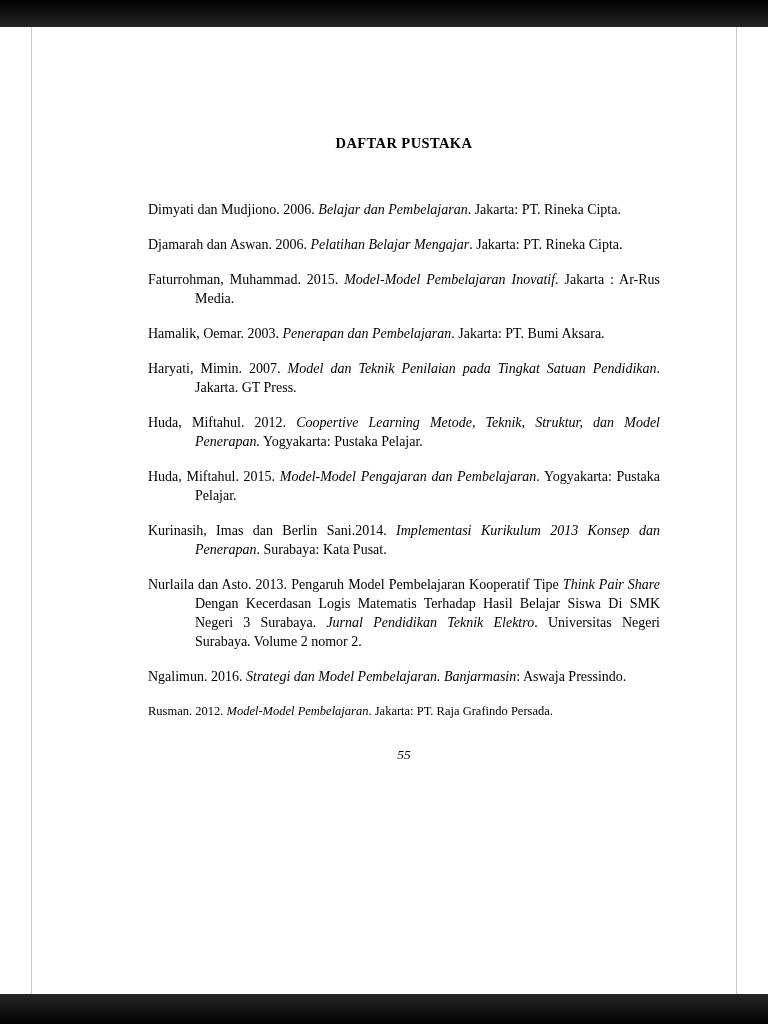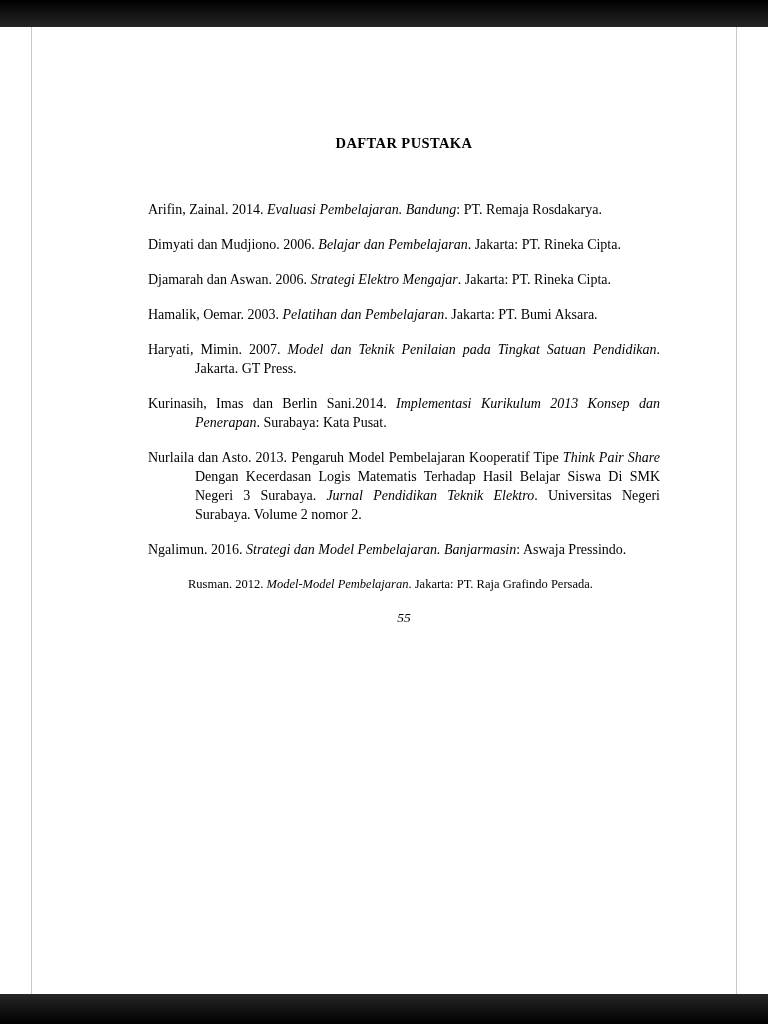--- a/index.html
+++ b/index.html
@@ -44,47 +44,48 @@
   .ref-list .ref {
     font-size: 14px;
     line-height: 19px;
     padding-left: 47px;
     text-indent: -47px;
     text-align: justify;
     margin-bottom: 16px;
   }
   .ref-list .ref:last-child {
     font-size: 12.5px;
-    margin-left: 40px;
   }
   .ref em { font-style: italic; }
   .page-number {
     text-align: center;
     font-size: 13.5px;
-    margin-top: 16px;
+    margin-top: 26px;
     font-style: italic;
   }
 </style>
 </head>
 <body>
 
 <div class="viewer">
   <div class="edge-top"></div>
   <div class="page-edge-left"></div>
   <div class="page-edge-right"></div>
 
   <div class="page">
     <h1 class="title">DAFTAR PUSTAKA</h1>
 
     <div class="ref-list">
-        <p class="ref"><span>Arifin, Zainal. 2014. </span><em>Evaluasi Pembelajaran. Bandung</em><span>: PT. Remaja Rosdakarya.</span></p>
         <p class="ref"><span>Dimyati dan Mudjiono. 2006. </span><em>Belajar dan Pembelajaran</em><span>. Jakarta: PT. Rineka Cipta.</span></p>
-        <p class="ref"><span>Djamarah dan Aswan. 2006. </span><em>Strategi Elektro Mengajar</em><span>. Jakarta: PT. Rineka Cipta.</span></p>
-        <p class="ref"><span>Hamalik, Oemar. 2003. </span><em>Pelatihan dan Pembelajaran</em><span>. Jakarta: PT. Bumi Aksara.</span></p>
+        <p class="ref"><span>Djamarah dan Aswan. 2006. </span><em>Pelatihan Belajar Mengajar</em><span>. Jakarta: PT. Rineka Cipta.</span></p>
+        <p class="ref"><span>Faturrohman, Muhammad. 2015. </span><em>Model-Model Pembelajaran Inovatif</em><span>. Jakarta : Ar-Rus Media.</span></p>
+        <p class="ref"><span>Hamalik, Oemar. 2003. </span><em>Penerapan dan Pembelajaran</em><span>. Jakarta: PT. Bumi Aksara.</span></p>
         <p class="ref"><span>Haryati, Mimin. 2007. </span><em>Model dan Teknik Penilaian pada Tingkat Satuan Pendidikan</em><span>. Jakarta. GT Press.</span></p>
+        <p class="ref"><span>Huda, Miftahul. 2012. </span><em>Coopertive Learning Metode, Teknik, Struktur, dan Model Penerapan.</em><span> Yogyakarta: Pustaka Pelajar.</span></p>
+        <p class="ref"><span>Huda, Miftahul. 2015. </span><em>Model-Model Pengajaran dan Pembelajaran</em><span>. Yogyakarta: Pustaka Pelajar.</span></p>
         <p class="ref"><span>Kurinasih, Imas dan Berlin Sani.2014. </span><em>Implementasi Kurikulum 2013 Konsep dan Penerapan</em><span>. Surabaya: Kata Pusat.</span></p>
         <p class="ref"><span>Nurlaila dan Asto. 2013. Pengaruh Model Pembelajaran Kooperatif Tipe </span><em>Think Pair Share</em><span> Dengan Kecerdasan Logis Matematis Terhadap Hasil Belajar Siswa Di SMK Negeri 3 Surabaya. </span><em>Jurnal Pendidikan Teknik Elektro</em><span>. Universitas Negeri Surabaya. Volume 2 nomor 2.</span></p>
         <p class="ref"><span>Ngalimun. 2016. </span><em>Strategi dan Model Pembelajaran. Banjarmasin</em><span>: Aswaja Pressindo.</span></p>
         <p class="ref"><span>Rusman. 2012. </span><em>Model-Model Pembelajaran</em><span>. Jakarta: PT. Raja Grafindo Persada.</span></p>
       </div>
 
     <div class="page-number">55</div>
   </div>
 
   <div class="edge-bottom"></div>

